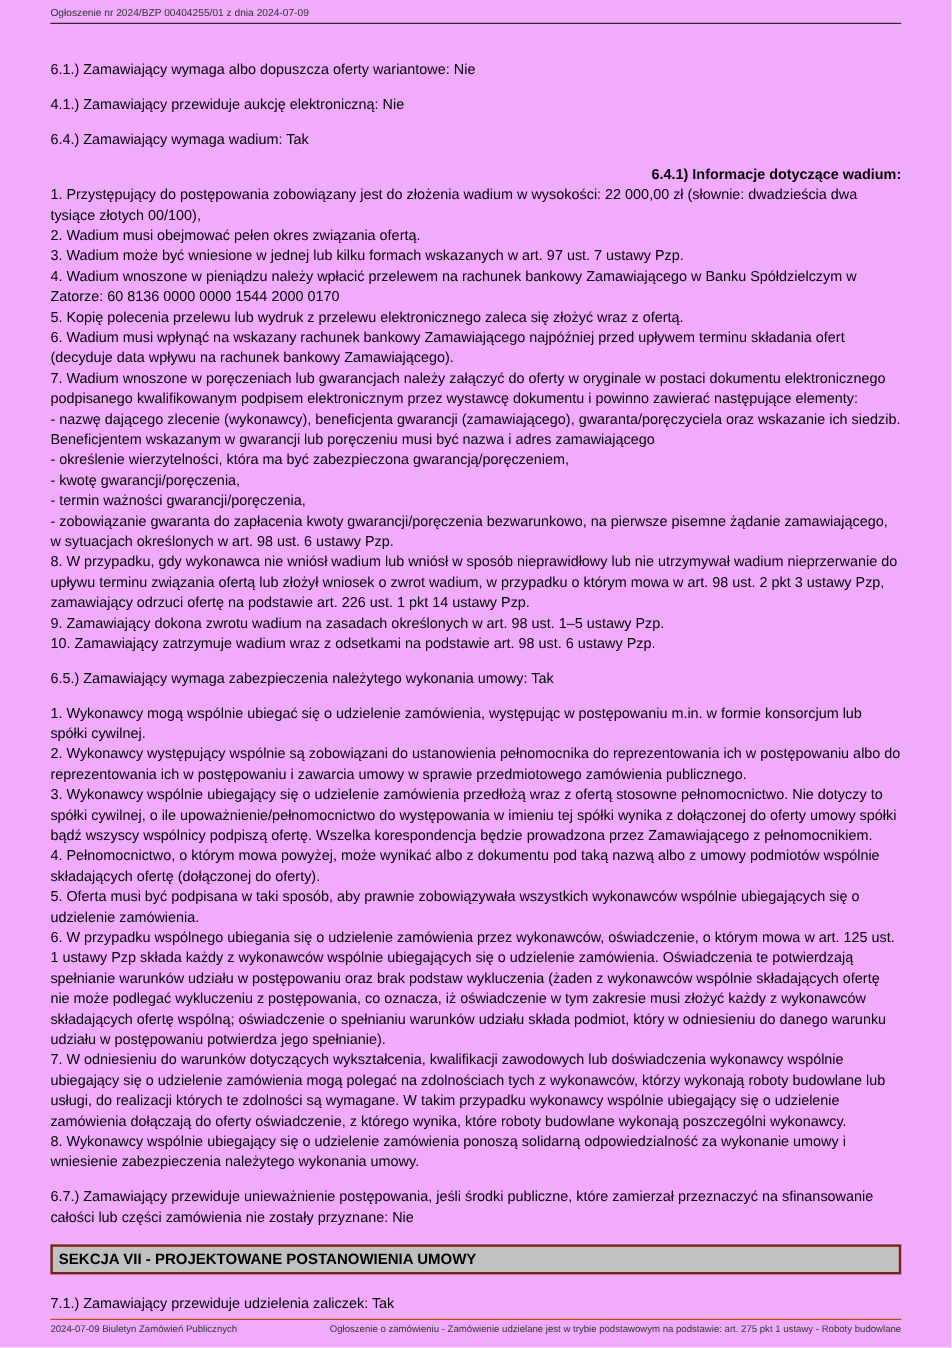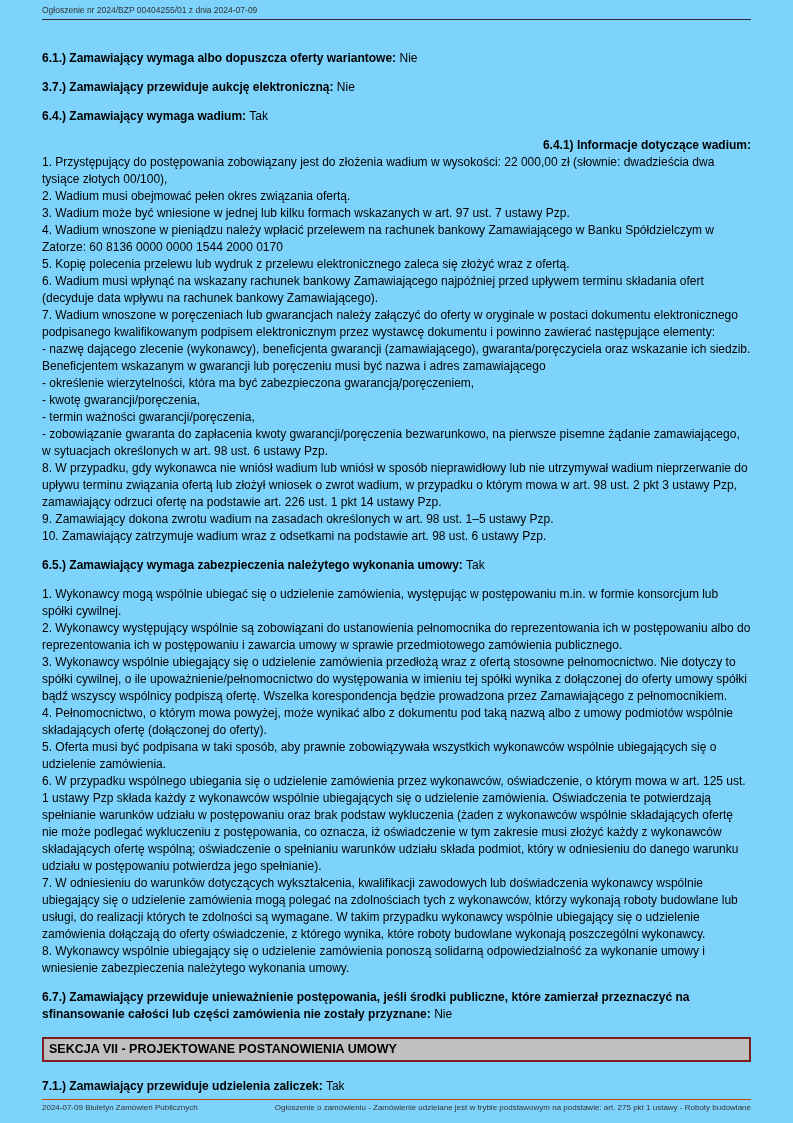--- a/index.html
+++ b/index.html
@@ -1,41 +1,41 @@
 <!DOCTYPE html>
 <html lang="pl"><head>
 <meta charset="utf-8">
 <style>
   html, body { margin: 0; padding: 0; background: #ffffff; }
   .page {
     position: relative;
     width: 793px;
     height: 1123px;
-    background: #7dd3fc;
+    background: #f0abfc;
     font-family: "Liberation Sans", "DejaVu Sans", sans-serif;
     color: #000;
     overflow: hidden;
     box-sizing: border-box;
   }
   .page-header {
     margin: 0 42px;
     padding-top: 5px;
     padding-bottom: 4px;
     border-bottom: 1px solid #2a2a2a;
     font-size: 8.5px;
     color: #333;
   }
   .content {
     margin: 0 42px;
     padding-top: 30px;
     font-size: 12px;
     line-height: 17px;
   }
   .kv { margin: 0 0 12px 0; }
-  .kv strong { font-weight: bold; }
+  .kv strong { font-weight: normal; }
   .block { margin: 0 0 12px 0; }
   .block .heading { display: block; font-weight: bold; text-align: right; }
   .block .body { display: block; white-space: pre-line; }
   .section-bar {
     margin: 14px 0 16px 0;
     background: #c0c0c0;
     border: 2px solid #7f1d1d;
     font-weight: bold;
     font-size: 12.5px;
     padding: 2px 5px;
@@ -65,21 +65,21 @@
   </div>
 
   <div class="content">
 
     <p class="kv">
       <strong>6.1.) Zamawiający wymaga albo dopuszcza oferty wariantowe:</strong>
       <span>Nie</span>
     </p>
 
     <p class="kv">
-      <strong>3.7.) Zamawiający przewiduje aukcję elektroniczną:</strong>
+      <strong>4.1.) Zamawiający przewiduje aukcję elektroniczną:</strong>
       <span>Nie</span>
     </p>
 
     <p class="kv">
       <strong>6.4.) Zamawiający wymaga wadium:</strong>
       <span>Tak</span>
     </p>
 
     <div class="block">
       <strong class="heading">6.4.1) Informacje dotyczące wadium:</strong>

